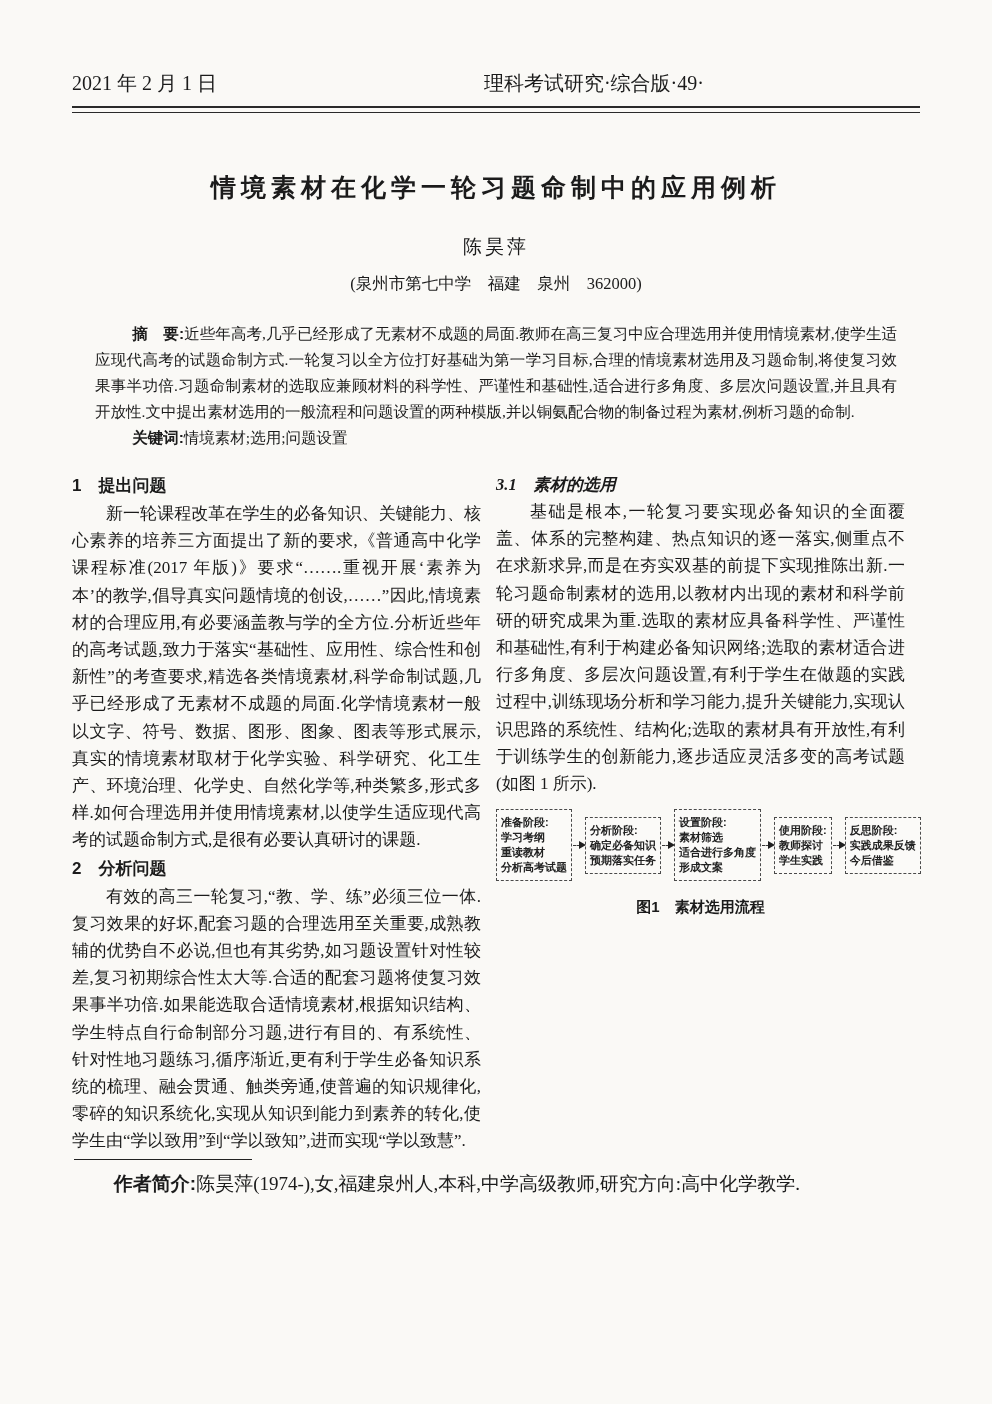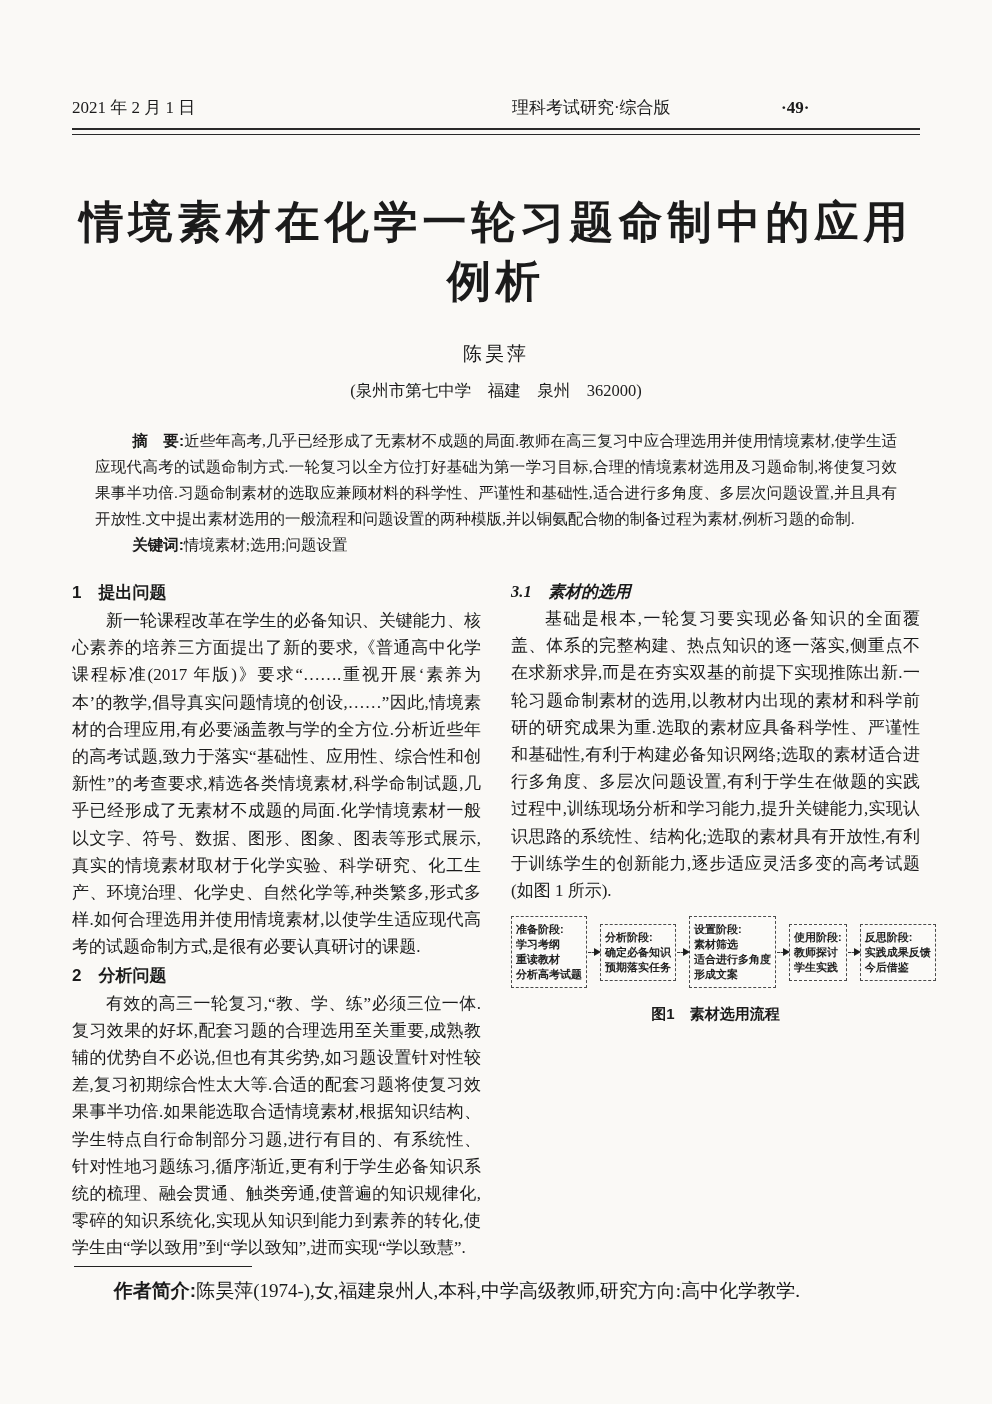--- a/index.html
+++ b/index.html
@@ -7,48 +7,48 @@
     width:992px;height:1404px;
     background:#faf9f6;
     color:#1b1b1b;
     font-family:"Liberation Serif","DejaVu Serif",serif;
     position:relative;overflow:hidden;
   }
   .page{width:848px;margin:0 auto;}
   
   .header{
     display:flex;align-items:baseline;
-    padding-top:96px;font-size:17px;
+    padding-top:70px;font-size:20px;
   }
   .h-left{flex:1;text-align:left;}
   .h-center{flex:1.4;text-align:right;font-weight:normal;}
-  .h-right{flex:1;text-align:center;font-weight:bold;}
+  .h-right{flex:1;text-align:left;font-weight:normal;}
   .rule-double{
     margin-top:9px;height:4px;
     border-top:2.2px solid #2a2a2a;
     border-bottom:1.6px solid #2a2a2a;
   }
   
   .title{
     margin:58px 0 4px 0;text-align:center;
-    font-size:44px;font-weight:bold;letter-spacing:5px;
+    font-size:25px;font-weight:bold;letter-spacing:5px;
     font-family:"DejaVu Serif","Liberation Serif",serif;
   }
   .author{margin-top:30px;text-align:center;font-size:19px;letter-spacing:3px;}
   .affiliation{margin-top:13px;text-align:center;font-size:16.5px;}
   
   .abstract{
     width:802px;margin:26px auto 0;
     font-size:15.5px;line-height:26px;text-align:justify;
   }
   .abstract p{margin:0;text-indent:2.4em;}
   .lbl{font-weight:bold;font-family:"Liberation Sans",sans-serif;}
   .keywords{margin-top:1px;}
   
-  .columns{display:flex;gap:30px;margin-top:20px;}
+  .columns{display:flex;gap:15px;margin-top:20px;}
   .col{width:409px;font-size:17px;line-height:27.2px;text-align:justify;}
   .col h2{
     font-family:"Liberation Sans","DejaVu Sans",sans-serif;
     font-size:17px;font-weight:bold;margin:1px 0;line-height:27px;
   }
   .col h3{
     font-size:16.5px;font-weight:bold;font-style:italic;
     margin:0;line-height:27px;
   }
   .col p{margin:0;text-indent:2em;}

